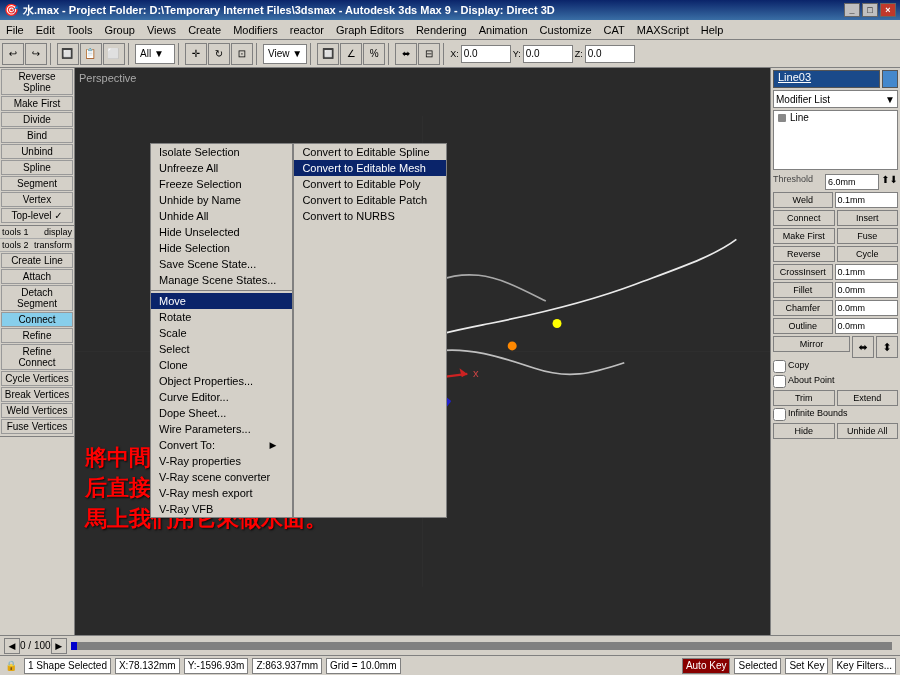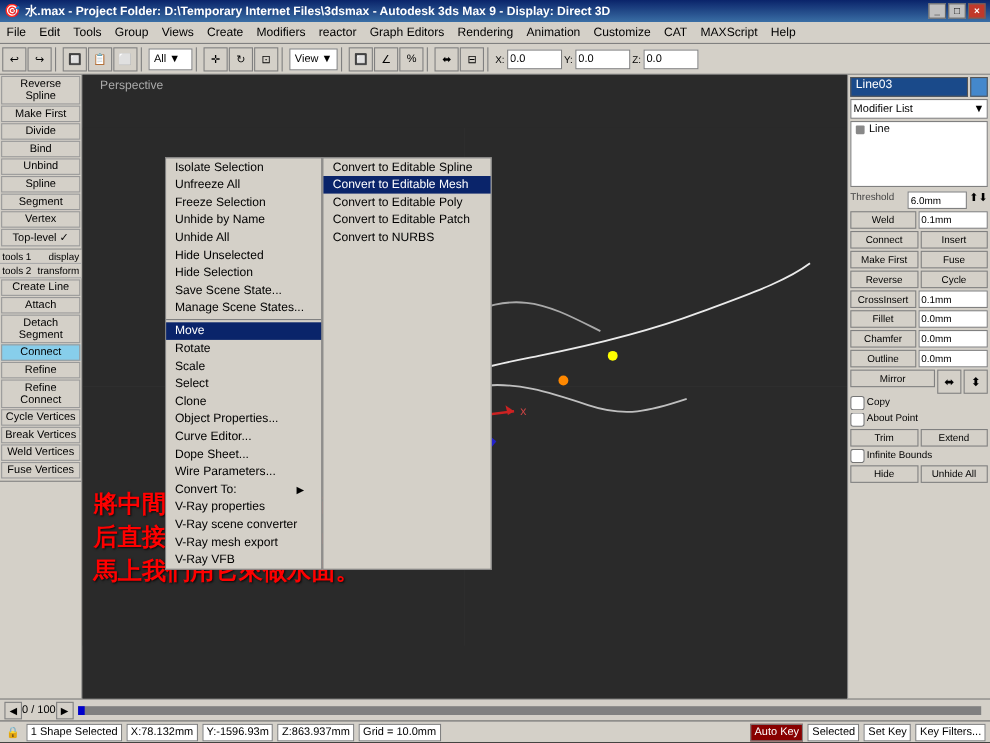--- a/index.html
+++ b/index.html
@@ -114,21 +114,21 @@
 
     
     #viewport {
       flex: 1;
       background: #2a2a2a;
       position: relative;
       overflow: hidden;
     }
     #viewport-label {
       position: absolute;
-      top: 4px; left: 16px;
+      top: 4px; left: 4px;
       color: #aaa;
       font-size: 11px;
     }
 
     
     #context-menu {
       position: absolute;
       top: 75px;
       left: 75px;
       display: flex;
@@ -195,20 +195,21 @@
       margin-bottom: 2px;
     }
     .rp-name-field {
       flex: 1;
       height: 18px;
       background: #1a4a8a;
       color: white;
       font-size: 11px;
       padding: 0 4px;
       border: 1px solid #555;
+      text-decoration: underline;
     }
     .rp-color-box {
       width: 16px; height: 18px;
       background: #4488cc;
       border: 1px solid #555;
       margin-left: 2px;
     }
     .rp-dropdown {
       width: 100%;
       height: 18px;

